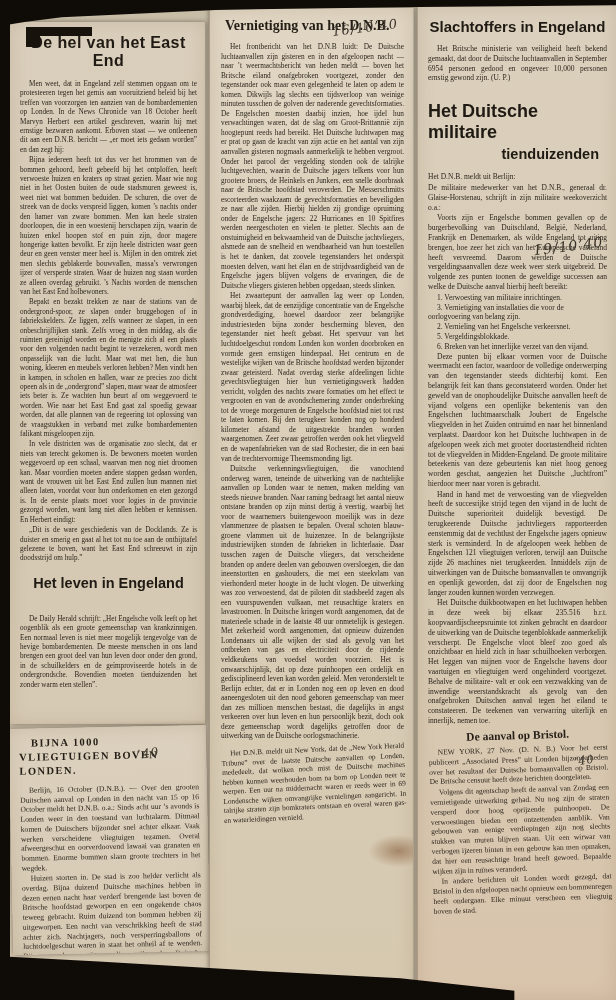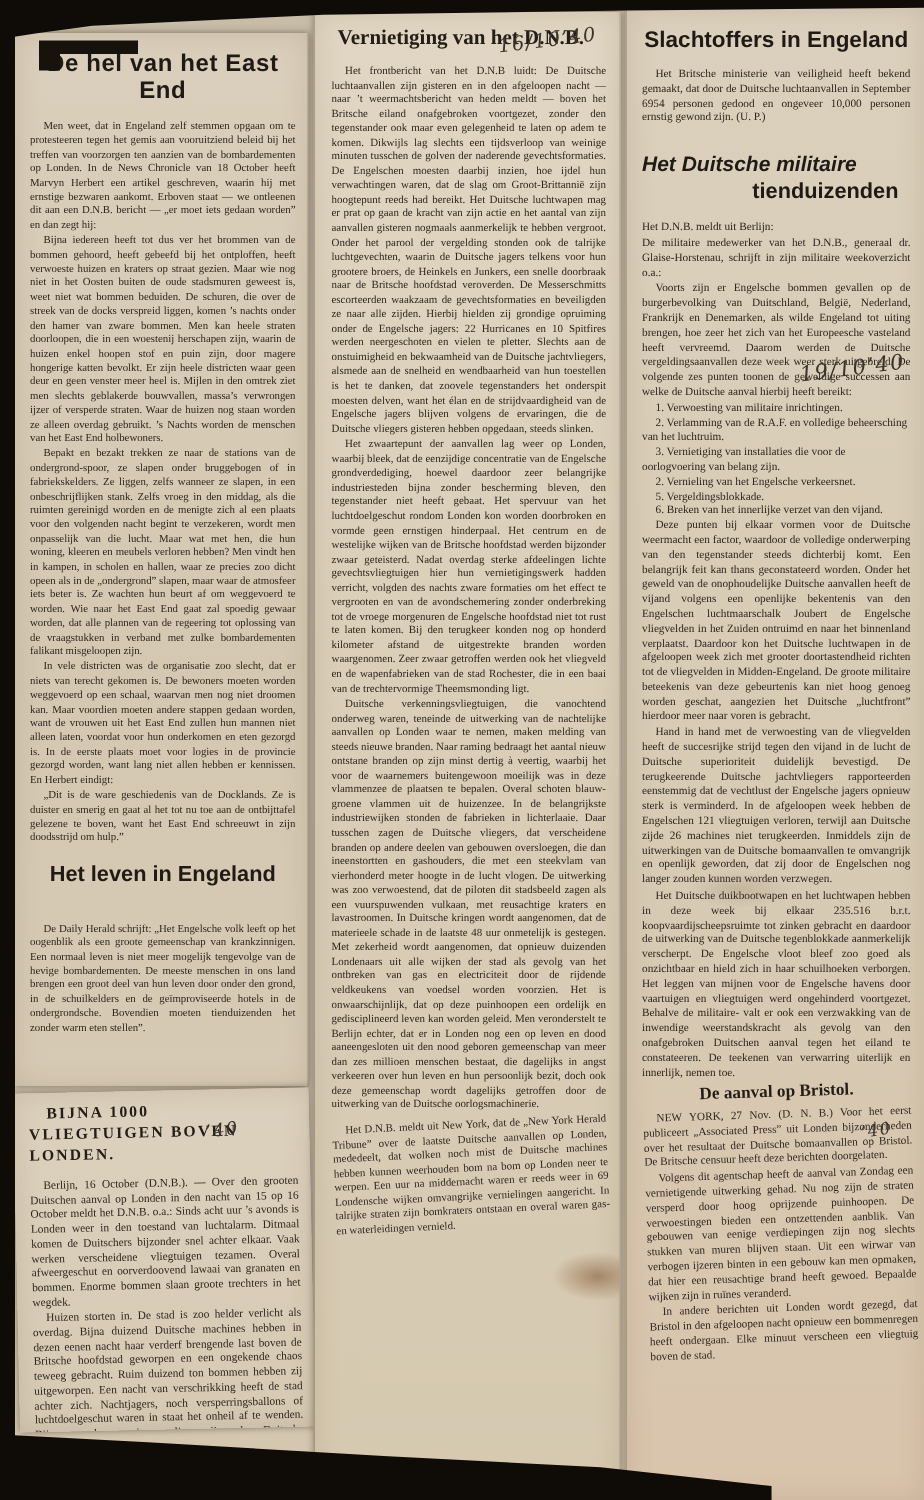--- a/index.html
+++ b/index.html
@@ -30,21 +30,21 @@
   .noindent{text-indent:0;}
   .pt{margin:0;text-indent:9px;text-align:left;}
   .hl-sans{font-family:"Liberation Sans","DejaVu Sans",sans-serif;font-weight:bold;color:#1f1a13;}
   .hl-serif{font-family:"Liberation Serif",serif;font-weight:bold;color:#241e16;}
   .hl-east{font-size:16px;text-align:center;margin:8px 0 10px;letter-spacing:.4px;}
   .hl-leven{font-size:14.5px;text-align:center;margin:11px 0 24px;}
   .hl-caps{font-size:10.5px;letter-spacing:1.4px;margin:2px 0 7px;width:84%;line-height:14px;text-indent:12px;}
   .m-head{position:relative;white-space:nowrap;margin:2px 0 8px;}
   .hl-front{font-size:14px;margin:0 0 0 4px;display:inline-block;}
   .hl-slacht{font-size:15px;text-align:center;margin:7px 0 9px;}
-  .hl-week1{font-size:14px;margin:18px 0 0 0;font-style:italic;}
+  .hl-week1{font-size:18px;margin:18px 0 0 0;}
   .hl-week2{font-size:14.5px;text-align:right;margin:3px 8px 10px 0;}
   .hl-bristol{font-size:11.5px;text-align:center;margin:5px 0 4px;}
   
   .hand{position:absolute;font-family:"DejaVu Serif",serif;font-style:italic;color:#3a332a;
         transform:rotate(-7deg);letter-spacing:1px;z-index:3;}
   .hand-m{font-size:13px;right:6px;top:4px;}
   .hand-b{font-size:12px;left:128px;top:20px;}
   .hand-r{font-size:14px;right:12px;top:233px;}
   .hand-br{font-size:11px;right:14px;top:27px;}
   
@@ -111,21 +111,20 @@
   <section class="clip clipR">
     <h2 class="hl-sans hl-slacht">Slachtoffers in Engeland</h2>
     <p class="b">Het Britsche ministerie van veiligheid heeft bekend gemaakt, dat door de Duitsche luchtaanvallen in September 6954 personen gedood en ongeveer 10,000 personen ernstig gewond zijn. (U. P.)</p>
     <span class="hand hand-r">19/10’40</span>
     <h2 class="hl-sans hl-week1">Het Duitsche militaire</h2>
     <h2 class="hl-sans hl-week2">tienduizenden</h2>
     <p class="b noindent">Het D.N.B. meldt uit Berlijn:</p>
     <p class="b noindent">De militaire medewerker van het D.N.B., generaal dr. Glaise-Horstenau, schrijft in zijn militaire weekoverzicht o.a.:</p>
     <p class="b">Voorts zijn er Engelsche bommen gevallen op de burgerbevolking van Duitschland, België, Nederland, Frankrijk en Denemarken, als wilde Engeland tot uiting brengen, hoe zeer het zich van het Europeesche vasteland heeft vervreemd. Daarom werden de Duitsche vergeldingsaanvallen deze week weer sterk uitgebreid. De volgende zes punten toonen de geweldige successen aan welke de Duitsche aanval hierbij heeft bereikt:</p>
     <p class="b pt">1. Verwoesting van militaire inrichtingen.</p>
-    <p class="b pt">2. Verlamming van de R.A.F. en volledige beheersching van het luchtruim.</p>
     <p class="b pt">3. Vernietiging van installaties die voor de oorlogvoering van belang zijn.</p>
     <p class="b pt">2. Vernieling van het Engelsche verkeersnet.</p>
     <p class="b pt">5. Vergeldingsblokkade.</p>
     <p class="b pt">6. Breken van het innerlijke verzet van den vijand.</p>
     <p class="b">Deze punten bij elkaar vormen voor de Duitsche weermacht een factor, waardoor de volledige onderwerping van den tegenstander steeds dichterbij komt. Een belangrijk feit kan thans geconstateerd worden. Onder het geweld van de onophoudelijke Duitsche aanvallen heeft de vijand volgens een openlijke bekentenis van den Engelschen luchtmaarschalk Joubert de Engelsche vliegvelden in het Zuiden ontruimd en naar het binnenland verplaatst. Daardoor kon het Duitsche luchtwapen in de afgeloopen week zich met grooter doortastendheid richten tot de vliegvelden in Midden-Engeland. De groote militaire beteekenis van deze gebeurtenis kan niet hoog genoeg worden geschat, aangezien het Duitsche „luchtfront” hierdoor meer naar voren is gebracht.</p>
     <p class="b">Hand in hand met de verwoesting van de vliegvelden heeft de succesrijke strijd tegen den vijand in de lucht de Duitsche superioriteit duidelijk bevestigd. De terugkeerende Duitsche jachtvliegers rapporteerden eenstemmig dat de vechtlust der Engelsche jagers opnieuw sterk is verminderd. In de afgeloopen week hebben de Engelschen 121 vliegtuigen verloren, terwijl aan Duitsche zijde 26 machines niet terugkeerden. Inmiddels zijn de uitwerkingen van de Duitsche bomaanvallen te omvangrijk en openlijk geworden, dat zij door de Engelschen nog langer zouden kunnen worden verzwegen.</p>
     <p class="b">Het Duitsche duikbootwapen en het luchtwapen hebben in deze week bij elkaar 235.516 b.r.t. koopvaardijscheepsruimte tot zinken gebracht en daardoor de uitwerking van de Duitsche tegenblokkade aanmerkelijk verscherpt. De Engelsche vloot bleef zoo goed als onzichtbaar en hield zich in haar schuilhoeken verborgen. Het leggen van mijnen voor de Engelsche havens door vaartuigen en vliegtuigen werd ongehinderd voortgezet. Behalve de militaire- valt er ook een verzwakking van de inwendige weerstandskracht als gevolg van den onafgebroken Duitschen aanval tegen het eiland te constateeren. De teekenen van verwarring uiterlijk en innerlijk, nemen toe.</p>
     <div class="tilt-b">
       <h3 class="hl-serif hl-bristol">De aanval op Bristol.</h3>
       <span class="hand hand-br">’40</span>

